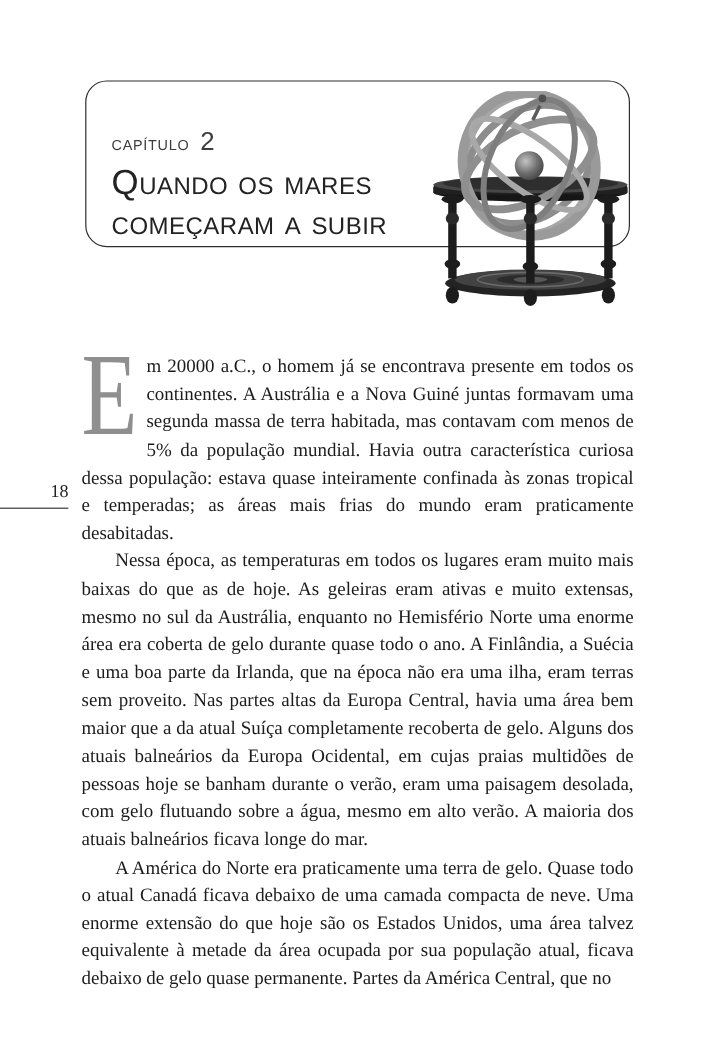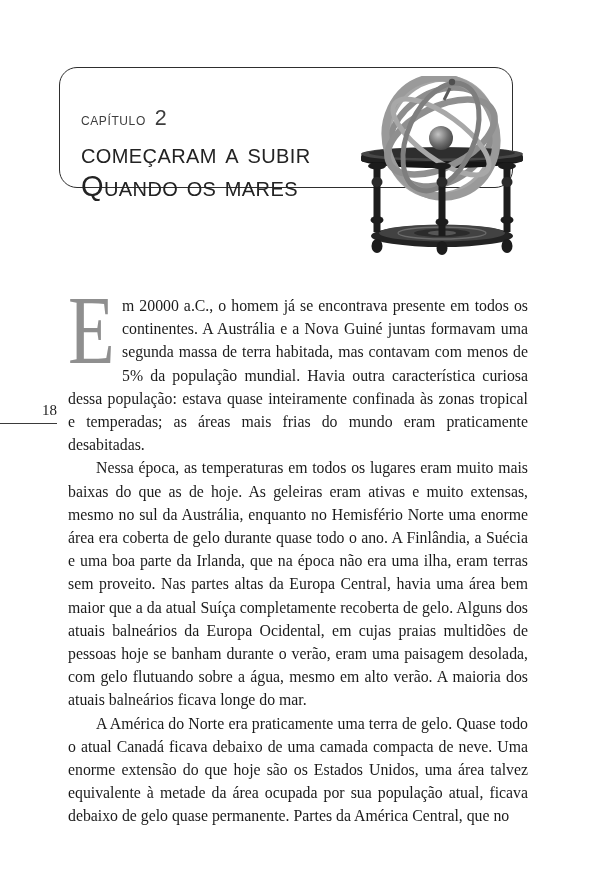--- a/index.html
+++ b/index.html
@@ -7,22 +7,22 @@
     position: relative;
     width: 600px; height: 871px;
     background: #ffffff;
     overflow: hidden;
     font-family: "Liberation Serif", serif;
   }
 
   
   .chapter-box {
     position: absolute;
-    left: 59px; top: 67px;
-    width: 454px; height: 121px;
+    left: 71px; top: 67px;
+    width: 454px; height: 139px;
     border: 1.5px solid #2e2e2e;
     border-radius: 18px;
     box-sizing: border-box;
   }
   .box-inner { padding: 38px 0 0 21px; }
   .kicker-row {
     font-family: "Liberation Sans", sans-serif;
     color: #3d3d3d;
     letter-spacing: 0.6px;
   }
@@ -89,22 +89,22 @@
 
 <div class="page">
 
   <div class="chapter-box">
     <div class="box-inner">
       <div class="kicker-row">
         <span class="kicker">capítulo</span>
         <span class="kicker-num">2</span>
       </div>
       <h1 class="box-title">
+        <span class="title-line">Quando os mares</span>
         <span class="title-line">começaram a subir</span>
-        <span class="title-line">Quando os mares</span>
       </h1>
     </div>
   </div>
 
   <svg class="sphere" viewBox="0 0 172 180" xmlns="http://www.w3.org/2000/svg" aria-hidden="true">
     <defs>
       <radialGradient id="ballG" cx="38%" cy="35%" r="75%">
         <stop offset="0%" stop-color="#c4c4c4"></stop>
         <stop offset="55%" stop-color="#6f6f6f"></stop>
         <stop offset="100%" stop-color="#3c3c3c"></stop>

